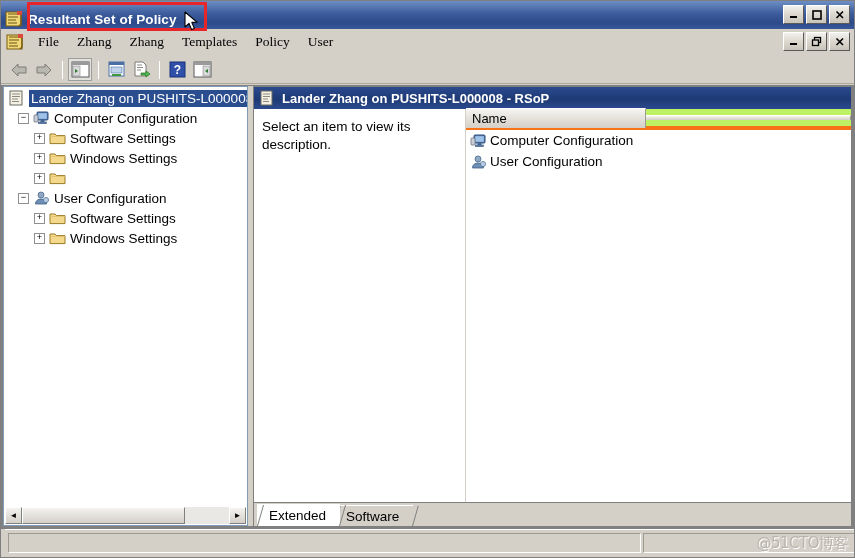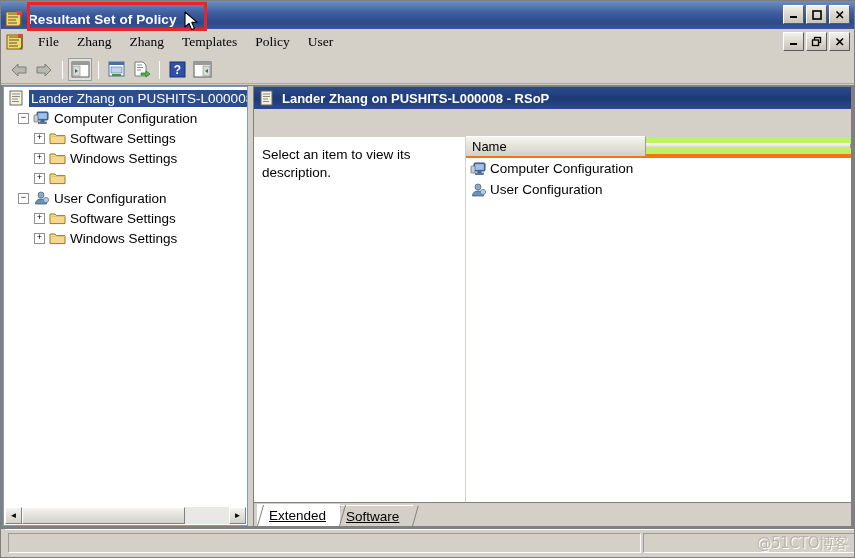--- a/index.html
+++ b/index.html
@@ -266,21 +266,20 @@
     font-size: 13px;
     white-space: nowrap;
   }
 
   .child-body {
     position: absolute;
     left: 0; top: 22px;
     width: 597px; height: 395px;
     background: #ffffff;
     display: flex;
-    margin-top: 28px;
   }
   .desc-pane {
     width: 211px;
     background: #ffffff;
     padding: 9px 12px 0 8px;
     font-size: 13.5px;
     color: #000;
     line-height: 1.32;
     border-right: 1px solid #ffffff;
   }
@@ -344,21 +343,20 @@
     font-size: 13.5px;
     color: #000;
     display: flex;
     align-items: center;
     position: relative;
     margin-right: -6px;
     background: #d4d0c8;
     border-top: 1px solid #ffffff;
     transform: skewX(0deg);
     cursor: default;
-    text-decoration: underline;
   }
   .tab::before {
     content: "";
     position: absolute;
     left: 0; top: 0; bottom: 0;
     width: 10px;
     border-left: 1px solid #808080;
     transform: skewX(-16deg);
     transform-origin: bottom left;
   }

